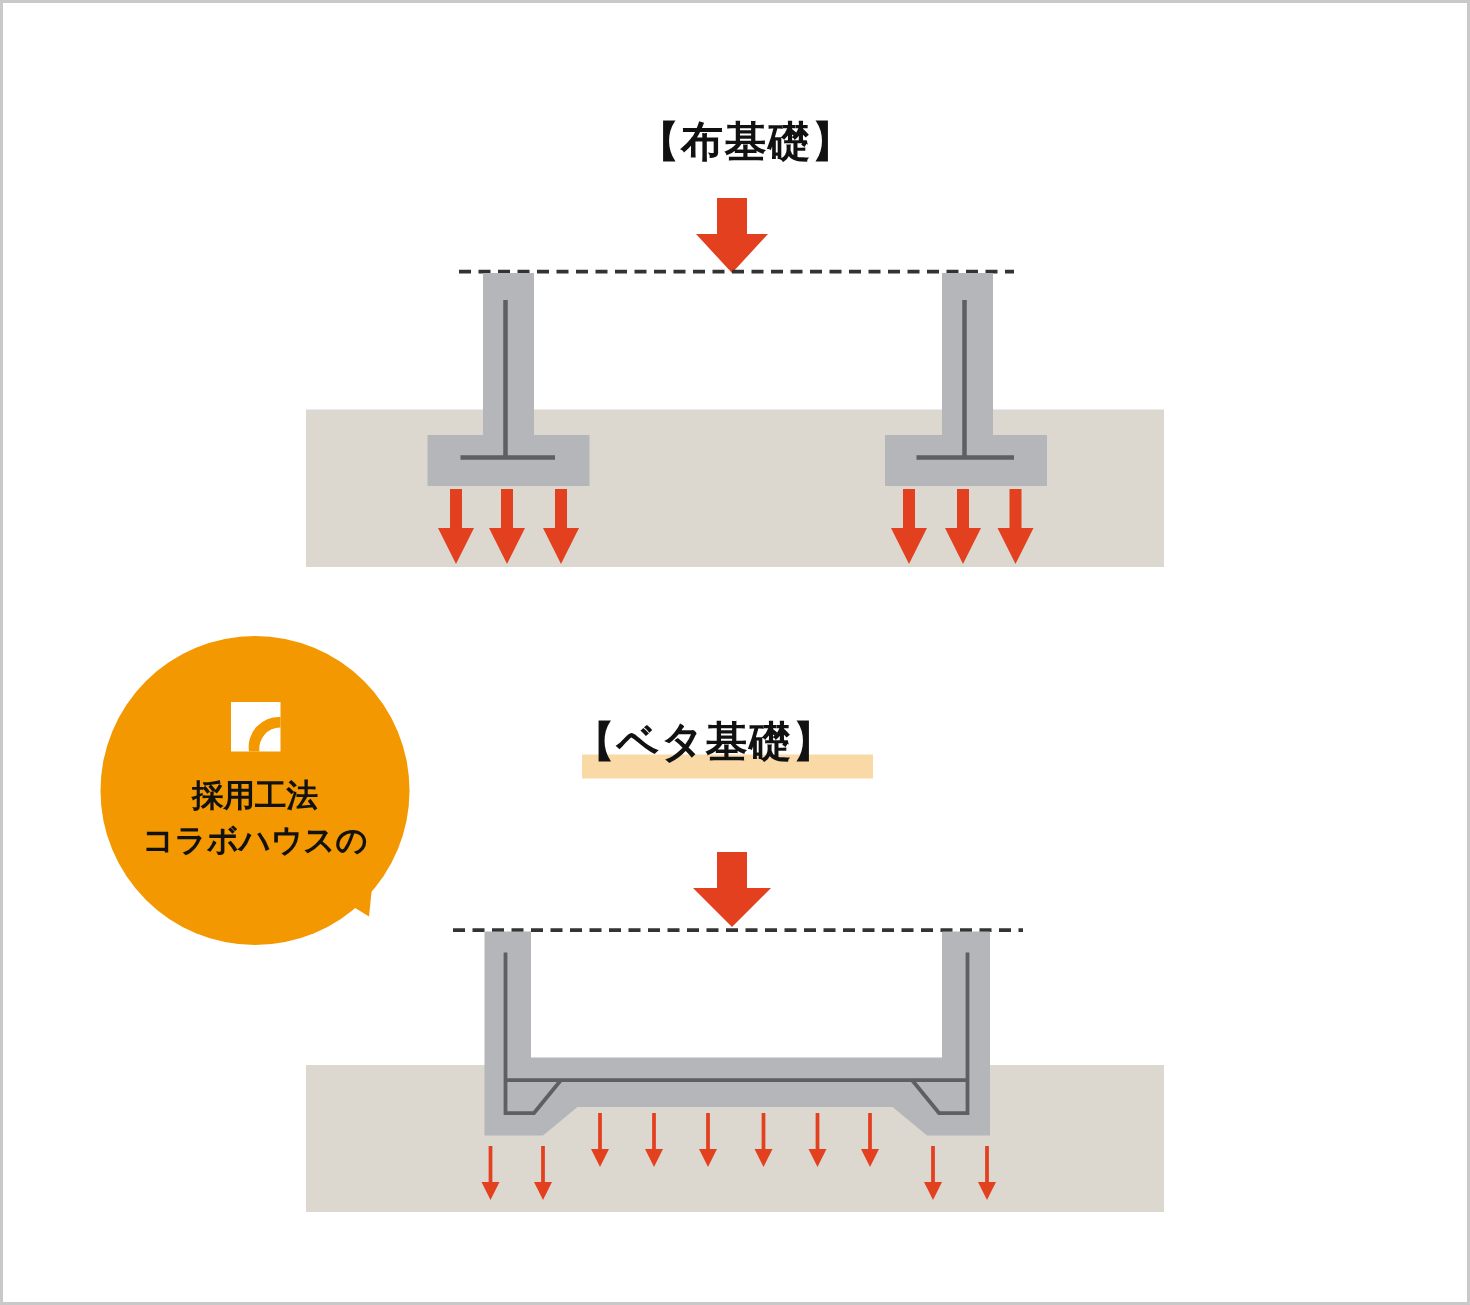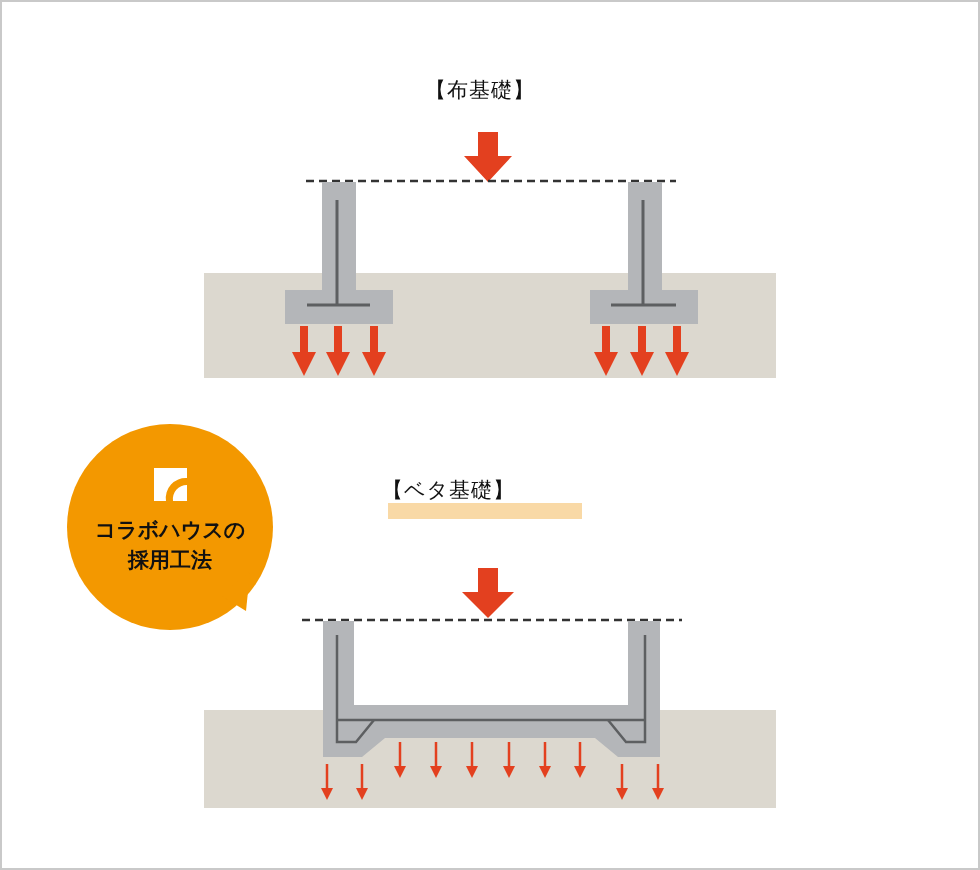--- a/index.html
+++ b/index.html
@@ -1,20 +1,20 @@
 <!DOCTYPE html>
 <html><head>
 <meta charset="utf-8">
 <style>
   html, body { margin: 0; padding: 0; background: #ffffff; }
   body { width: 980px; height: 870px; position: relative; overflow: hidden;
          font-family: "DejaVu Sans", "Liberation Sans", sans-serif; }
   .frame { position: absolute; left: 0; top: 0; width: 976px; height: 866px;
            border: 2px solid #c9c9c9; background: #fff; }
-  .title { position: absolute; font-size: 21px; font-weight: normal; color: #111;
+  .title { position: absolute; font-size: 28px; font-weight: bold; color: #111;
            white-space: nowrap; letter-spacing: 1px; }
   .title-nuno { left: 425px; top: 76px; }
   .title-beta { left: 382px; top: 476px; text-align: center; }
   .highlight { position: absolute; left: 388px; top: 503px; width: 194px; height: 16px;
                background: #f9d9a6; }
   svg.diagram { position: absolute; left: 0; top: 0; }
   .bubble-text { position: absolute; left: 66px; top: 515px; width: 208px; text-align: center;
                  font-size: 21px; font-weight: bold; color: #111; line-height: 30px; }
 </style>
 </head>
@@ -108,15 +108,15 @@
     <rect x="154" y="468" width="33" height="33" fill="#ffffff"></rect>
     <path d="M187,478 A20,20 0 0 0 166,501 L173,501 A14,14 0 0 1 187,485 Z" fill="#f39800"></path>
   </g>
 </svg>
 
 <div class="title title-nuno">【布基礎】</div>
 <div class="highlight"></div>
 <div class="title title-beta">【ベタ基礎】</div>
 
 <div class="bubble-text">
+  <div>採用工法</div>
   <div>コラボハウスの</div>
-  <div>採用工法</div>
 </div>
 
 </body></html>

